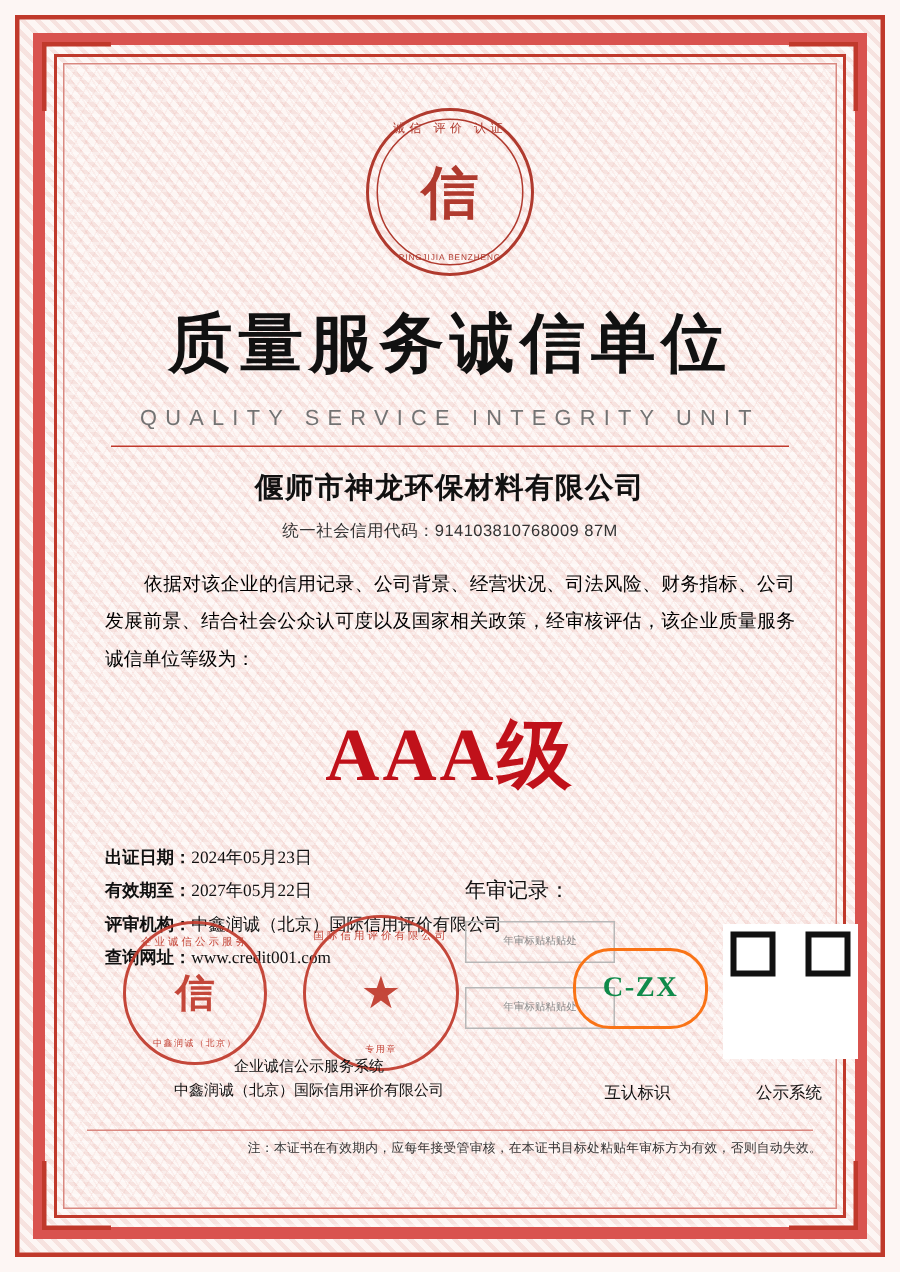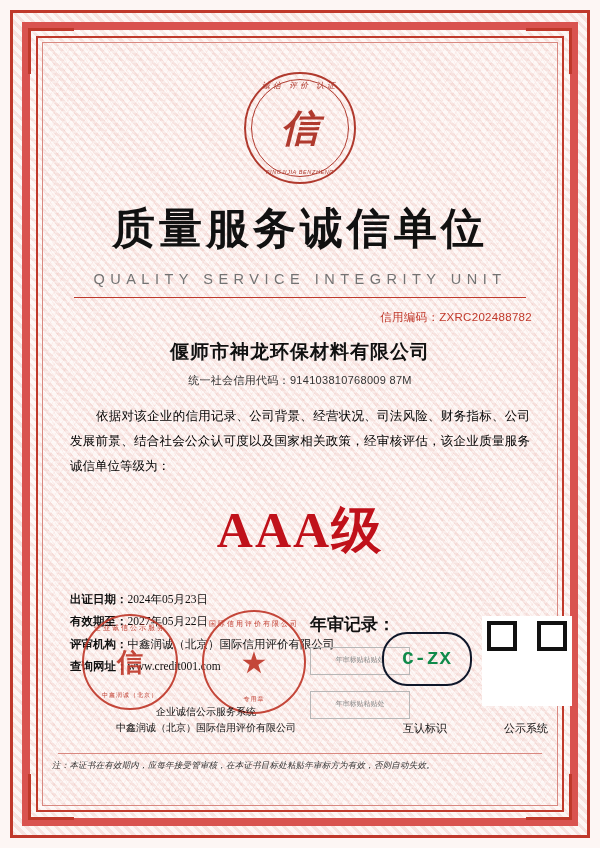--- a/index.html
+++ b/index.html
@@ -102,21 +102,20 @@
   
   .emblem-wrap {
     display: flex;
     justify-content: center;
     margin-top: 20px;
   }
   .emblem {
     position: relative;
     width: 112px;
     height: 112px;
-    font-style: italic;
   }
   .emblem .ring {
     position: absolute;
     inset: 0;
     border-radius: 50%;
     border: 2px solid #b03a2e;
   }
   .emblem .ring2 {
     position: absolute;
     inset: 7px;
@@ -241,22 +240,22 @@
   .info-row { white-space: nowrap; }
   .info-label { font-weight: bold; }
   .info-value { }
   .review-box {
     position: absolute;
     right: 6px;
     top: 20px;
     width: 232px;
   }
   .review-title {
-    font-size: 17px;
-    font-weight: bold;
+    font-size: 14px;
+    font-weight: normal;
     color: #111111;
     margin-bottom: 6px;
     font-family: "Liberation Serif", serif;
   }
   .review-slots {
     display: flex;
     gap: 16px;
     flex-direction: column;
   }
   .review-slot {
@@ -338,26 +337,26 @@
     line-height: 1.6;
     font-family: "Liberation Serif", serif;
   }
   .badge-mutual {
     position: absolute;
     left: 330px;
     top: 22px;
     width: 86px;
     height: 50px;
     border-radius: 25px;
-    border: 2px solid #0f172a;
+    border: 2px solid #f97316;
     color: #0f8a4a;
     display: flex;
     align-items: center;
     justify-content: center;
-    font-family: Liberation Mono, monospace;
+    font-family: Liberation Serif, serif;
     font-weight: bold;
     font-size: 19px;
     letter-spacing: 1px;
   }
   .badge-caption {
     position: absolute;
     width: 86px;
     text-align: center;
     font-size: 11px;
     color: #111111;
@@ -385,26 +384,25 @@
     border: 4px solid #111;
     background: #fff;
   }
   .qr::before { left: 4px; top: 4px; }
   .qr::after { right: 4px; top: 4px; }
 
   .footnote {
     position: absolute;
     left: 0; right: 0;
     bottom: 24px;
-    text-align: left;
+    text-align: right;
     font-size: 8.5px;
     color: #333333;
     font-family: "Liberation Serif", serif;
     letter-spacing: 0.2px;
-    font-style: italic;
   }
   .footrule {
     position: absolute;
     left: 6px; right: 6px;
     bottom: 42px;
     height: 1px;
     background: #d98880;
   }
 </style>
 </head>
@@ -432,23 +430,20 @@
         <div class="top-text">诚信 评价 认证</div>
         <div class="center">信</div>
         <div class="bottom-text">PINGJIJIA BENZHENG</div>
       </div>
     </div>
 
     <div class="title-cn">质量服务诚信单位</div>
     <div class="title-en">QUALITY SERVICE INTEGRITY UNIT</div>
     <div class="title-rule"></div>
 
-    <div class="cert-no">
-      <span>信用编码：</span><span>ZXRC202488782</span>
-    </div>
 
     <div class="company">偃师市神龙环保材料有限公司</div>
     <div class="usci">
       <span>统一社会信用代码：</span><span>914103810768009 87M</span>
     </div>
 
     <div class="body-text">依据对该企业的信用记录、公司背景、经营状况、司法风险、财务指标、公司发展前景、结合社会公众认可度以及国家相关政策，经审核评估，该企业质量服务诚信单位等级为：</div>
 
     <div class="grade">AAA级</div>
 

